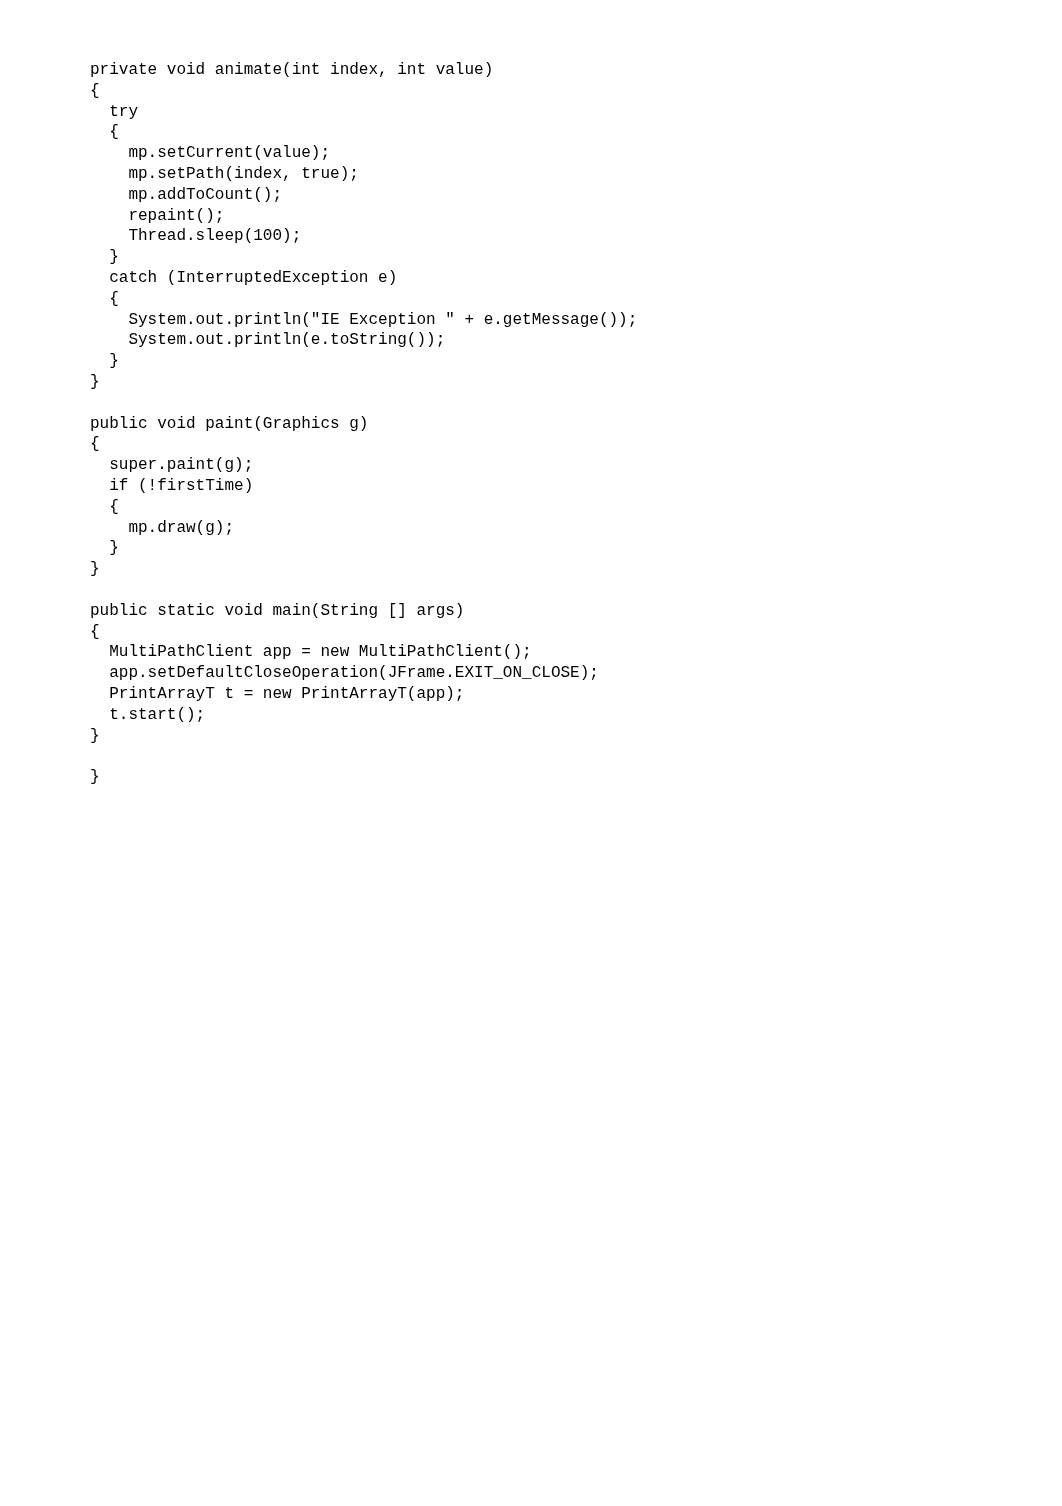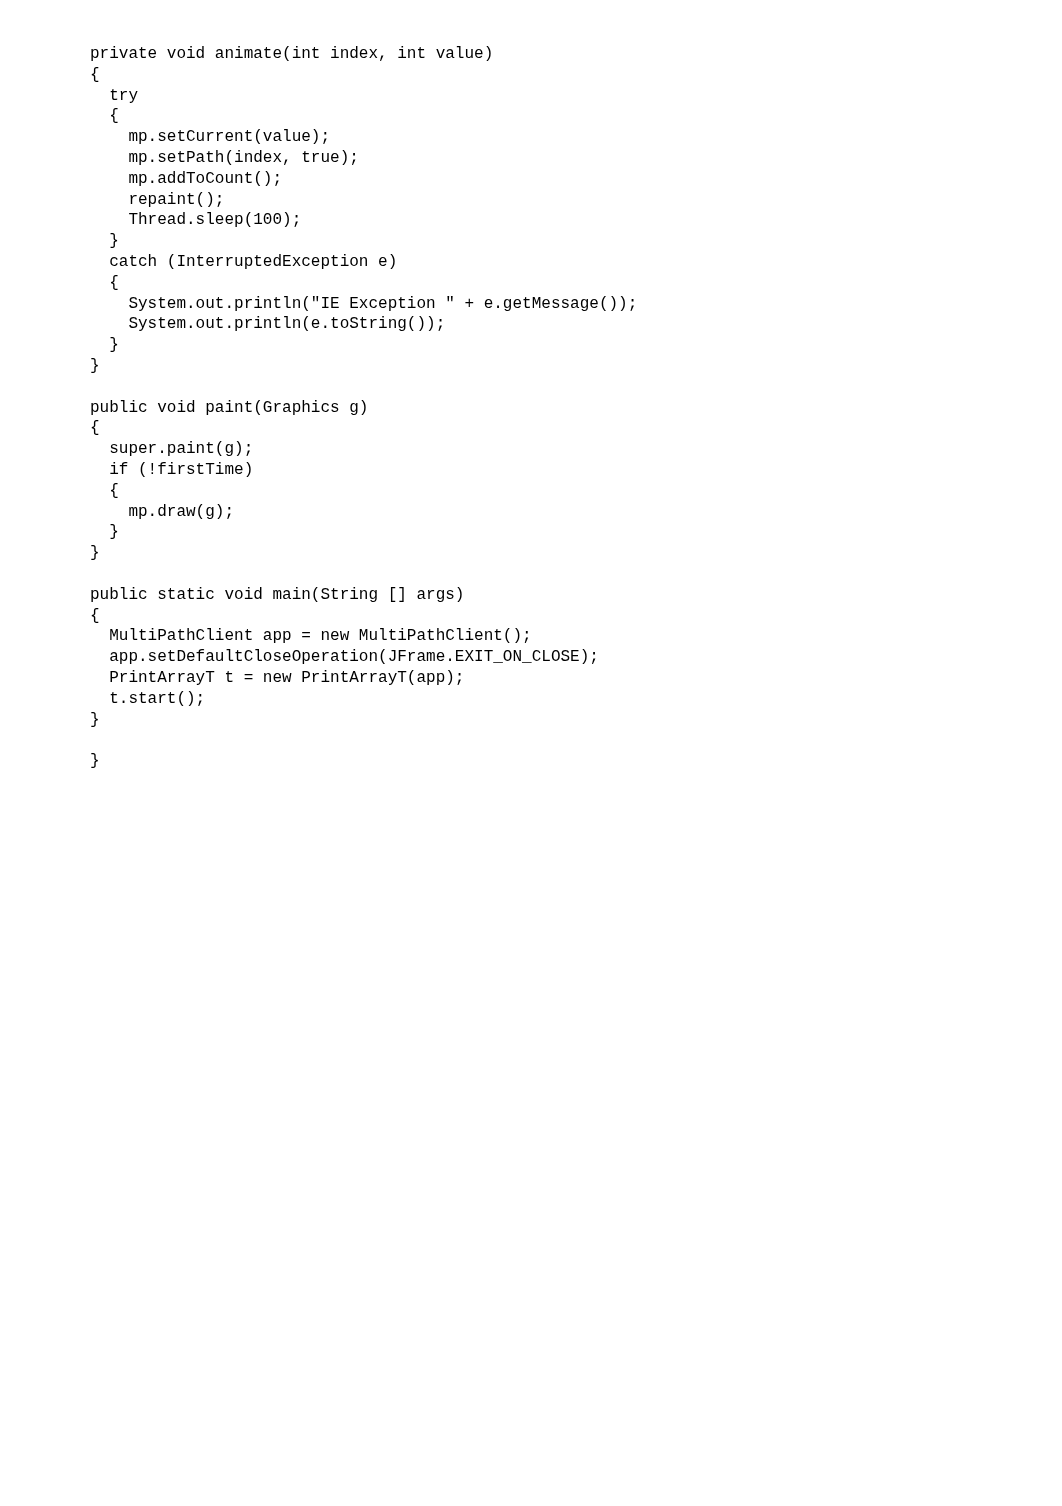--- a/index.html
+++ b/index.html
@@ -7,21 +7,21 @@
       padding: 0;
       background: #ffffff;
       width: 1062px;
       height: 1506px;
       font-family: "Courier New", Courier, monospace;
       font-size: 16px;
       line-height: 1.3;
       color: #000000;
     }
     .code-container {
-      padding: 44px 90px;
+      padding: 60px 90px;
       white-space: pre;
     }
   </style>
 </head>
 <body>
 
 <div class="code-container"><span>private void animate(int index, int value)
 {
   try
   {

